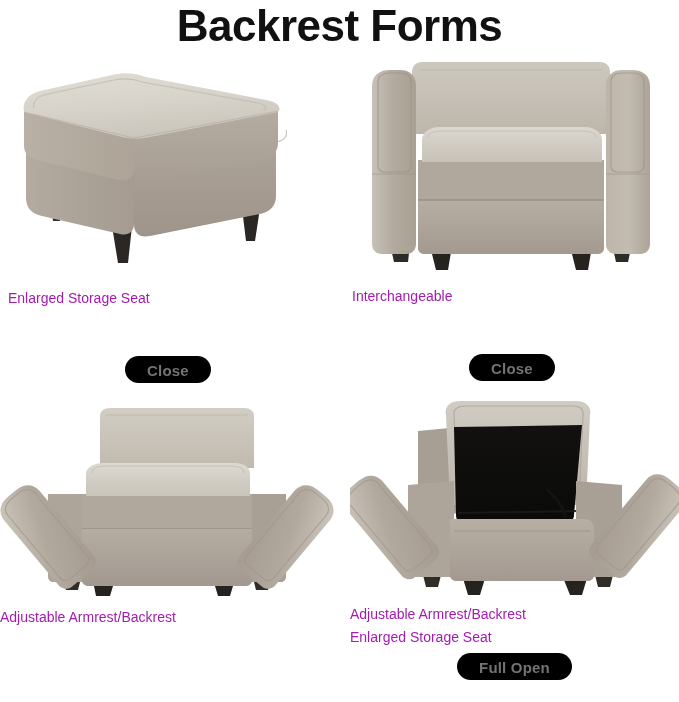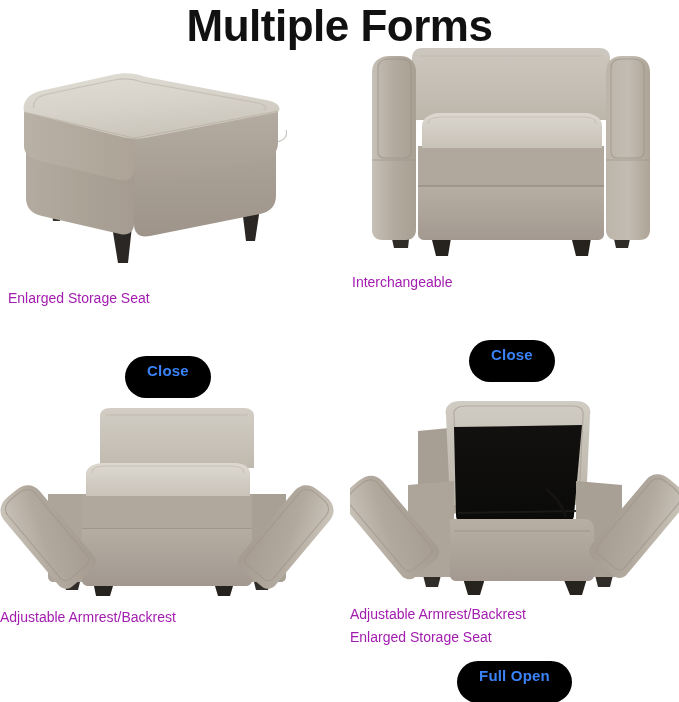--- a/index.html
+++ b/index.html
@@ -27,51 +27,51 @@
   .cell-caption {
     position:absolute; left:0; width:100%;
     text-align:left;
     font-size:14px; line-height:22.5px;
     color:#a21caf;
     font-weight:normal;
   }
   .badge-wrap { position:absolute; left:0; width:100%; text-align:center; }
   .badge {
     display:inline-block;
-    background:#000000; color:#3b82f6;
+    background:#000000; color:#737373;
     font-size:15px; font-weight:bold;
     line-height:1;
-    padding:7px 22px 20px 22px;
+    padding:7px 22px 5px 22px;
     border-radius:999px;
     letter-spacing:0.2px;
   }
 
   
   #cell-0 { left:8px;   top:58px;  width:320px; height:300px; }
-  #cell-1 { left:352px; top:34px;  width:320px; height:308px; }
+  #cell-1 { left:352px; top:48px;  width:320px; height:308px; }
   #cell-2 { left:0px;   top:398px; width:336px; height:300px; }
   #cell-3 { left:350px; top:393px; width:329px; height:305px; }
 
   #cell-0 .cell-caption { top:229px; }
   #cell-0 .badge-wrap   { top:298px; }
   #cell-1 .cell-caption { top:237px; }
   #cell-1 .badge-wrap   { top:306px; }
   #cell-2 .cell-caption { top:208px; }
   #cell-2 .badge-wrap   { top:270px; }
   #cell-3 .cell-caption { top:210px; }
-  #cell-3 .badge-wrap   { top:268px; }
+  #cell-3 .badge-wrap   { top:260px; }
 
   svg { display:block; }
 </style>
 </head>
 <body>
 
 <div id="page">
 
-  <div class="page-title">Multiple Forms</div>
+  <div class="page-title">Backrest Forms</div>
 
   <div class="cell" id="cell-0">
     <div class="cell-art">
       <svg width="320" height="225" viewBox="0 0 320 225">
         <defs>
           <linearGradient id="ot-top" x1="0" y1="0" x2="0.35" y2="1">
             <stop offset="0" stop-color="#e0ddd5"></stop>
             <stop offset="0.55" stop-color="#d7d3ca"></stop>
             <stop offset="1" stop-color="#cbc6bc"></stop>
           </linearGradient>

